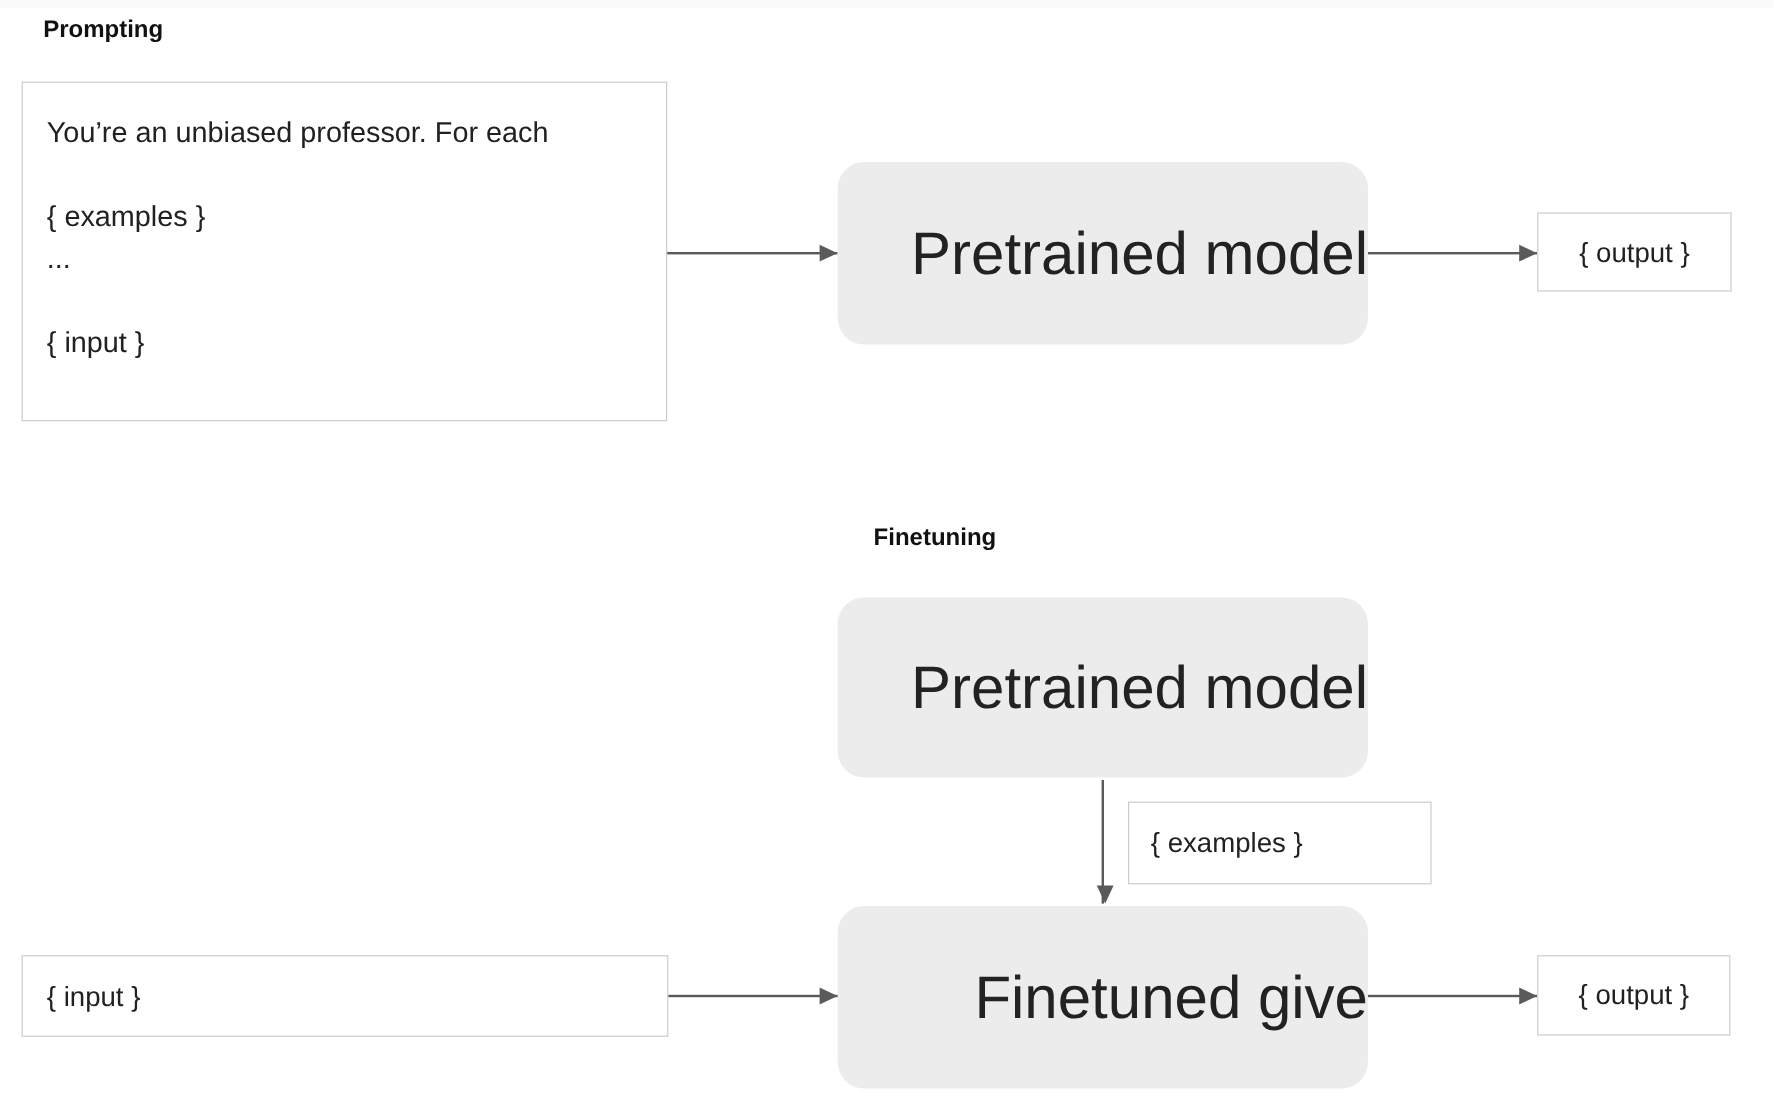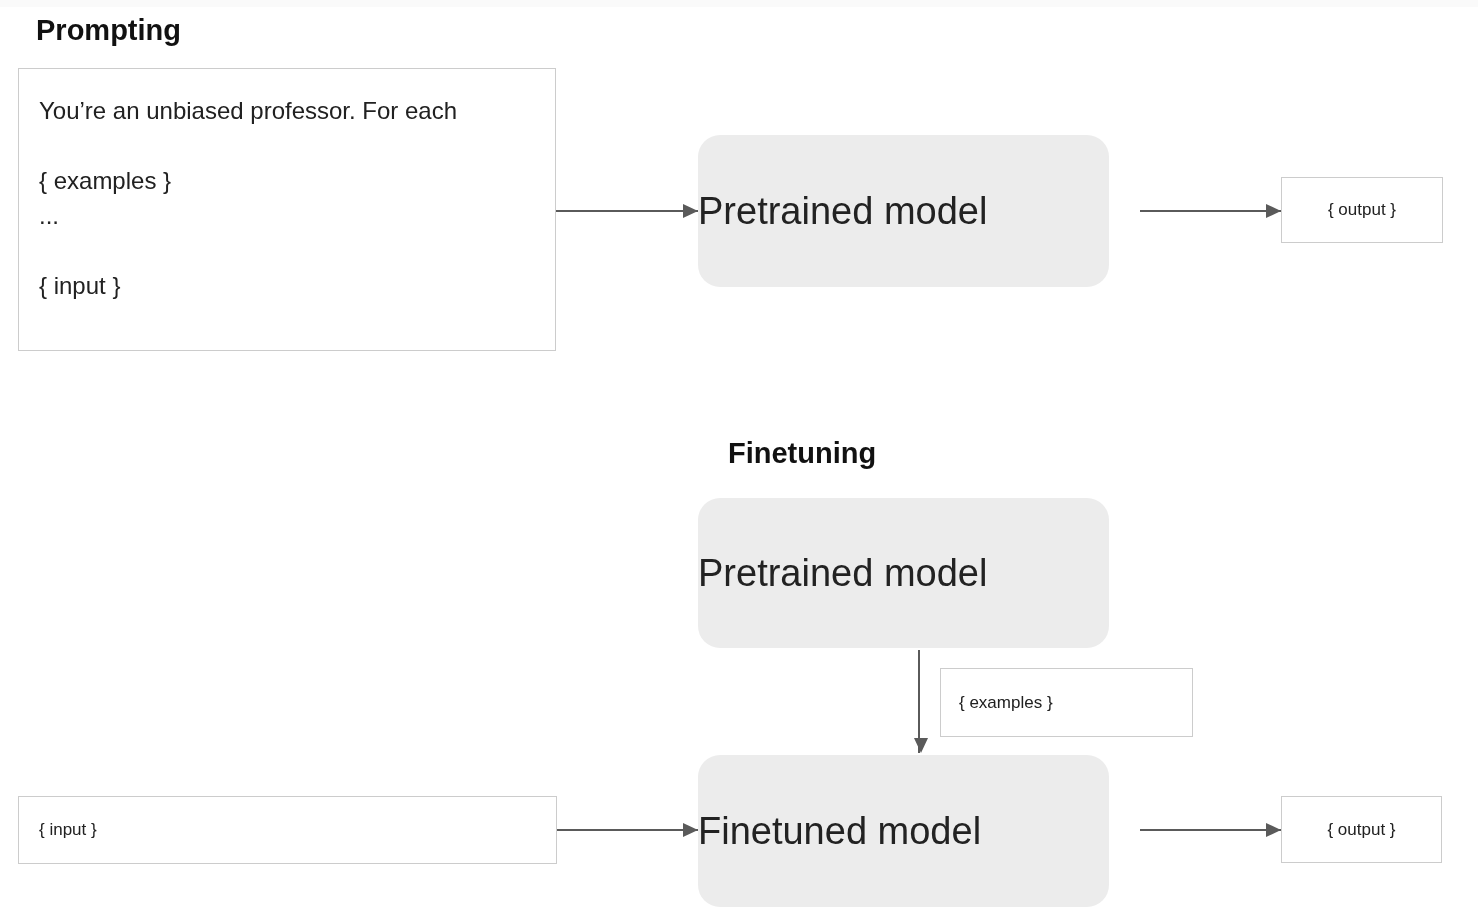--- a/index.html
+++ b/index.html
@@ -17,58 +17,58 @@
     overflow: hidden;
   }
   .top-strip {
     position: absolute;
     left: 0; top: 0;
     width: 100%; height: 7px;
     background: #fafafa;
   }
   .heading {
     position: absolute;
-    font-size: 29px;
+    font-size: 20px;
     font-weight: 700;
     color: var(--heading-text, #111111);
     white-space: nowrap;
   }
   .prompt-box {
     position: absolute;
     left: 18px; top: 68px;
     width: 538px; height: 283px;
     box-sizing: border-box;
     background: #ffffff;
     border: 1px solid var(--io-box-border, #cccccc);
     padding: 24px 20px 12px 20px;
     font-size: 24px;
     line-height: 35px;
   }
   .prompt-box p { margin: 0; }
   .prompt-gap { height: 35px; }
   .model-box {
     position: absolute;
-    width: 411px;
+    width: 442px;
     background: var(--model-box-fill, #ececec);
     border-radius: 22px;
     display: flex;
     align-items: center;
-    justify-content: flex-start;
-    font-size: 38px;
+    justify-content: flex-end;
+    font-size: 50px;
     color: #222222;
     white-space: nowrap;
   }
   .io-box {
     position: absolute;
     box-sizing: border-box;
     background: #ffffff;
     border: 1px solid var(--io-box-border, #cccccc);
     display: flex;
     align-items: center;
-    font-size: 17px;
+    font-size: 23px;
     white-space: nowrap;
   }
   .io-center { justify-content: center; }
   .io-left   { justify-content: flex-start; }
   .h-arrow {
     position: absolute;
     height: 0;
     border-top: 2px solid var(--arrow, #5a5a5a);
   }
   .h-arrow::after {
@@ -133,21 +133,21 @@
     <span>Pretrained model</span>
   </div>
 
   <div class="v-arrow" style="left:918px; top:650px; height:103px;"></div>
 
   <div class="io-box io-left" style="left:940px; top:668px; width:253px; height:69px; padding-left:18px;">
     <span>{ examples }</span>
   </div>
 
   <div class="model-box" style="left:698px; top:755px; height:152px;">
-    <span>Finetuned model</span>
+    <span>Finetuned give</span>
   </div>
 
   <div class="io-box io-left" style="left:18px; top:796px; width:539px; height:68px; padding-left:20px;">
     <span>{ input }</span>
   </div>
 
   <div class="h-arrow" style="left:557px; top:829px; width:141px;"></div>
 
   <div class="h-arrow" style="left:1140px; top:829px; width:141px;"></div>
 

